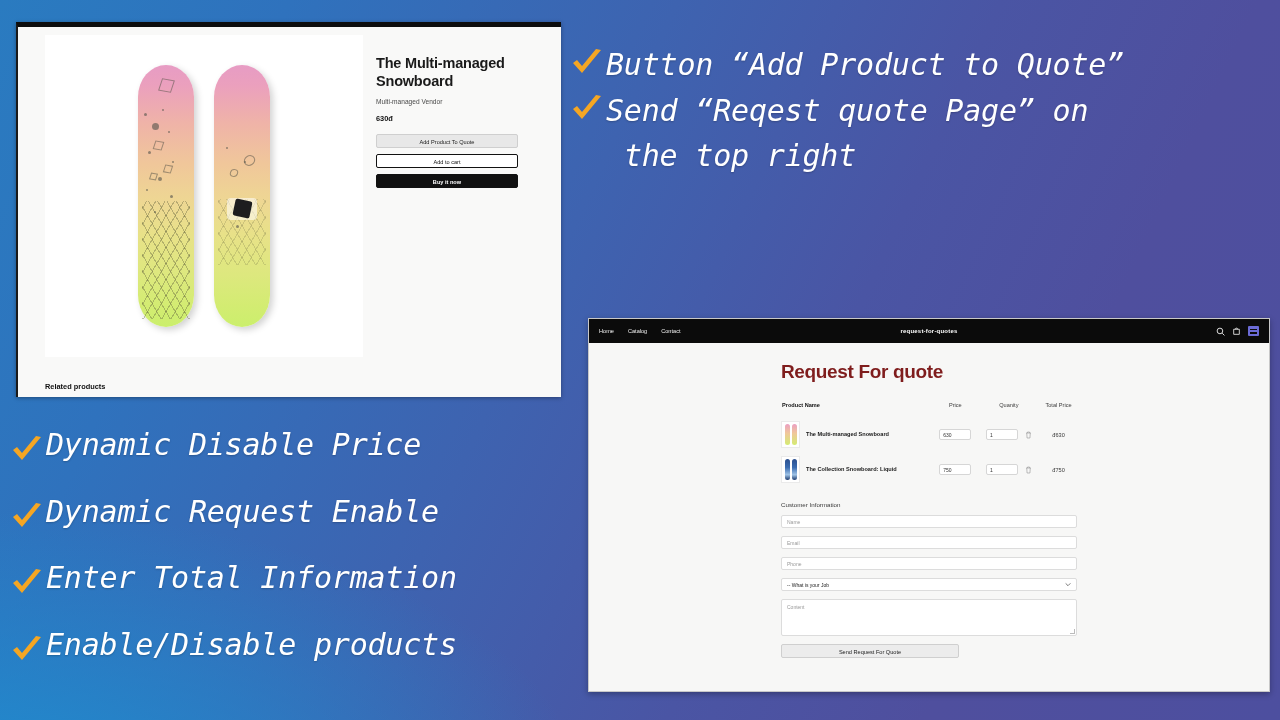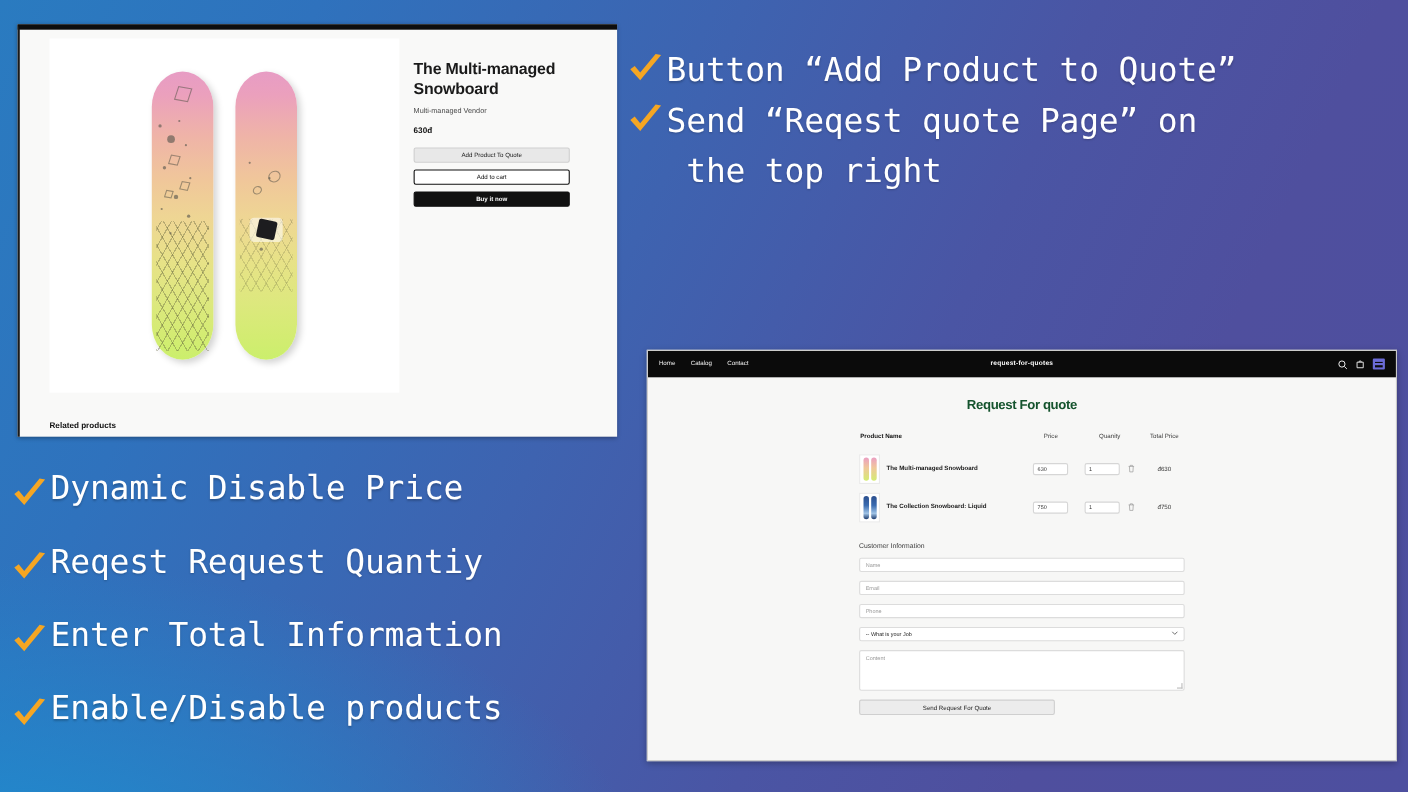--- a/index.html
+++ b/index.html
@@ -207,26 +207,25 @@
     background: #0b0b0b;
   }
   .icon-blue::before { top: 2.5px; }
   .icon-blue::after  { top: 6px; }
 
   .rfq-body {
     padding: 18px 0 0 0;
   }
   .rfq-wrap { width: 296px; margin: 0 auto; }
   .rfq-title {
-    font-size: 12px;
+    font-size: 19px;
     font-weight: bold;
-    color: #14532d;
+    color: #7f1d1d;
     letter-spacing: -0.35px;
     margin: 0 0 18px 0;
-    text-align: center;
   }
   table.quote {
     width: 100%;
     border-collapse: collapse;
     font-size: 5.6px;
   }
   table.quote th {
     text-align: left;
     font-size: 5.6px;
     color: #3b3b3b;
@@ -330,21 +329,21 @@
     font-size: 5.6px;
     color: #1c1c1c;
     background: #ececec;
     border: 1px solid #cfcfcf;
     border-radius: 2px;
     margin-top: 3px;
     box-sizing: border-box;
   }
 
   
-  .callout-group { position: absolute; }
+  .callout-group { position: absolute; font-style: italic; }
   #callouts-right { left: 570px; top: 42px; width: 706px; }
   #callouts-left  { left: 10px;  top: 412px; width: 580px; }
   .cline {
     display: flex;
     align-items: flex-start;
     color: #ffffff;
     font-family: "DejaVu Sans Mono", monospace;
     font-size: 30px;
     line-height: 1.52;
     text-shadow: 0 1px 2px rgba(0,0,0,0.22);
@@ -557,21 +556,21 @@
           </svg>
       </span>
       <span class="ctext">Dynamic Disable Price</span>
     </div>
     <div class="cline">
       <span class="check">
         <svg viewBox="0 0 34 34" width="34" height="34">
             <path d="M3 17 L12 27 L31 4 L26 3 L12 20 L7 14 Z" fill="#f5a623"></path>
           </svg>
       </span>
-      <span class="ctext">Reqest Request Quantiy</span>
+      <span class="ctext">Dynamic Request Enable</span>
     </div>
     <div class="cline">
       <span class="check">
         <svg viewBox="0 0 34 34" width="34" height="34">
             <path d="M3 17 L12 27 L31 4 L26 3 L12 20 L7 14 Z" fill="#f5a623"></path>
           </svg>
       </span>
       <span class="ctext">Enter Total Information</span>
     </div>
     <div class="cline">

